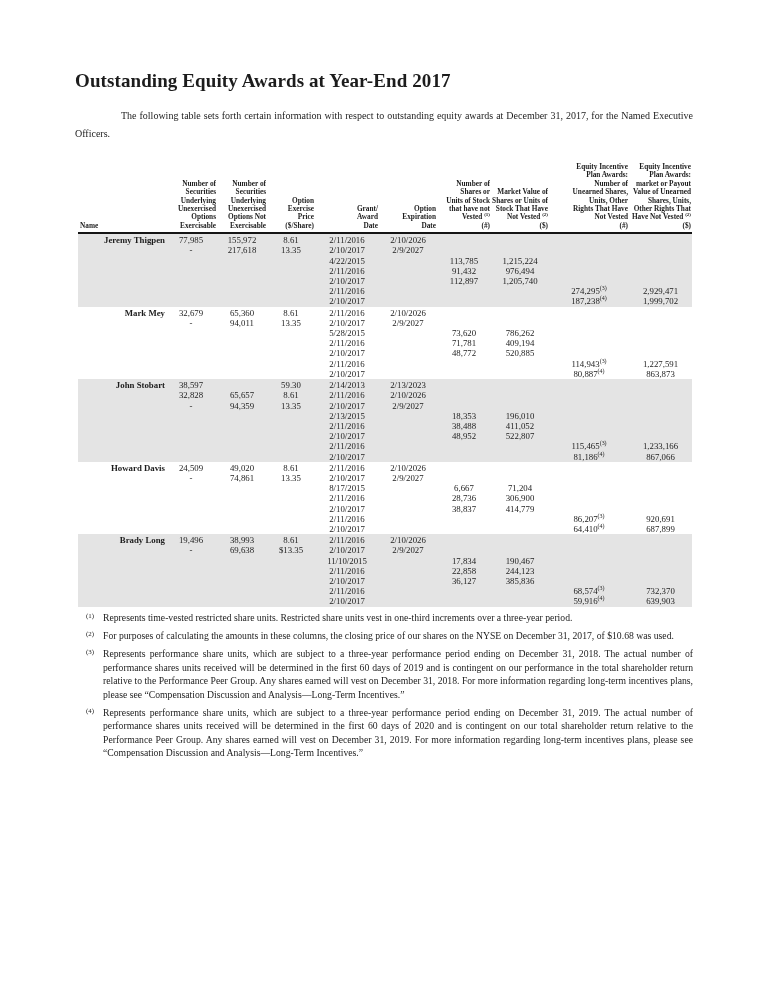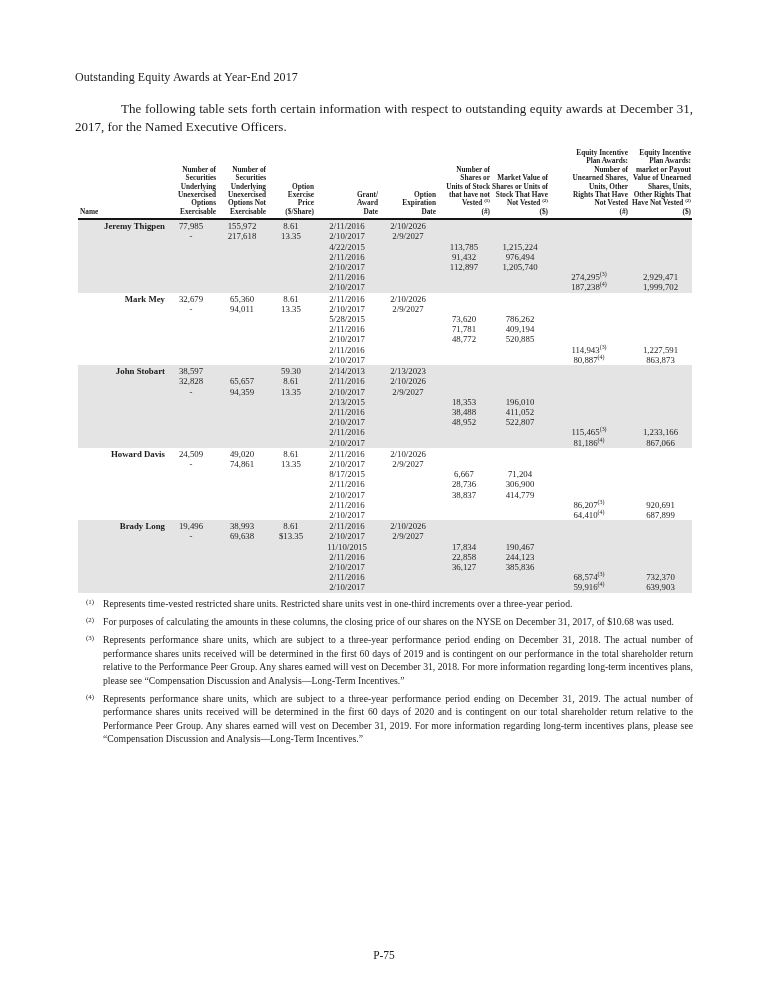--- a/index.html
+++ b/index.html
@@ -9,31 +9,31 @@
     height: 997px;
     margin: 0 auto;
     background: #ffffff;
     font-family: "Liberation Serif", "DejaVu Serif", serif;
     color: #1c1c1c;
     overflow: hidden;
   }
   .content { padding: 70px 75px 0 75px; }
 
   .doc-title {
-    font-size: 12px;
-    font-weight: normal;
+    font-size: 19px;
+    font-weight: bold;
     margin: 0 0 15px 0;
     letter-spacing: 0.1px;
   }
   .intro {
-    font-size: 13px;
+    font-size: 10px;
     line-height: 18px;
     text-align: justify;
     text-indent: 46px;
-    margin: 0 0 13px 0;
+    margin: 0 0 20px 0;
     width: 618px;
   }
 
   table.awards {
     border-collapse: collapse;
     table-layout: fixed;
     width: 614px;
     margin-left: 3px;
   }
   table.awards thead tr { border-bottom: 2.5px solid #151515; }
@@ -570,14 +570,13 @@
       </table>
 
     <div class="footnotes" id="footnotes">
         <div class="footnote"><span class="fn-marker">(1)</span><span>Represents time-vested restricted share units. Restricted share units vest in one-third increments over a three-year period.</span></div>
         <div class="footnote"><span class="fn-marker">(2)</span><span>For purposes of calculating the amounts in these columns, the closing price of our shares on the NYSE on December 31, 2017, of $10.68 was used.</span></div>
         <div class="footnote"><span class="fn-marker">(3)</span><span>Represents performance share units, which are subject to a three-year performance period ending on December 31, 2018. The actual number of performance shares units received will be determined in the first 60 days of 2019 and is contingent on our performance in the total shareholder return relative to the Performance Peer Group. Any shares earned will vest on December 31, 2018. For more information regarding long-term incentives plans, please see “Compensation Discussion and Analysis—Long-Term Incentives.”</span></div>
         <div class="footnote"><span class="fn-marker">(4)</span><span>Represents performance share units, which are subject to a three-year performance period ending on December 31, 2019. The actual number of performance shares units received will be determined in the first 60 days of 2020 and is contingent on our total shareholder return relative to the Performance Peer Group. Any shares earned will vest on December 31, 2019. For more information regarding long-term incentives plans, please see “Compensation Discussion and Analysis—Long-Term Incentives.”</span></div>
       </div>
   </div>
 
-  <div class="page-number">P-75</div>
 </div>
 
 </body></html>

